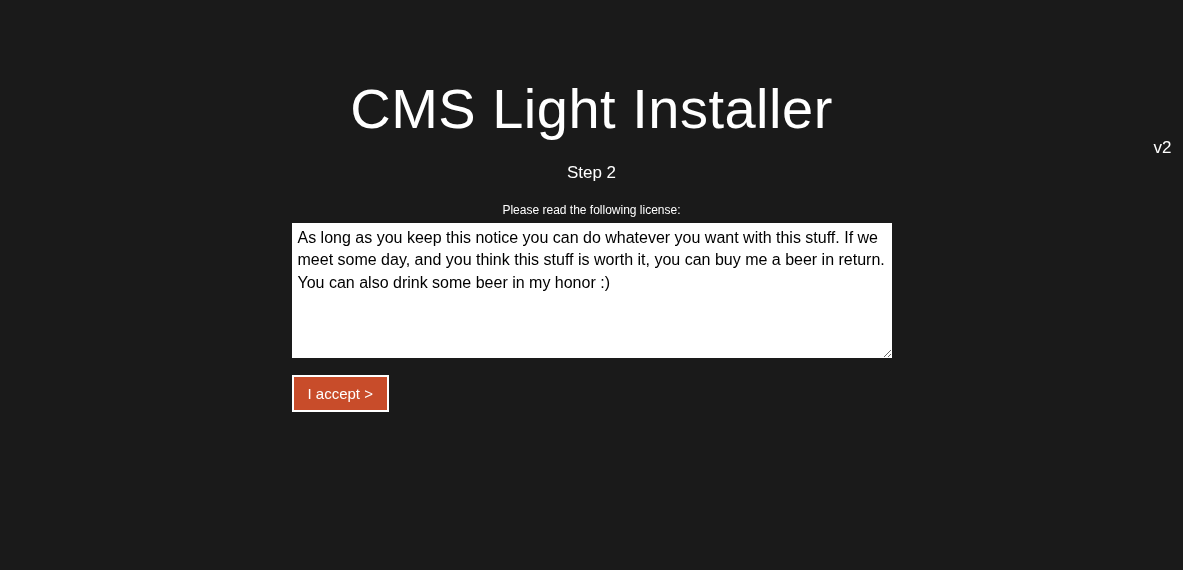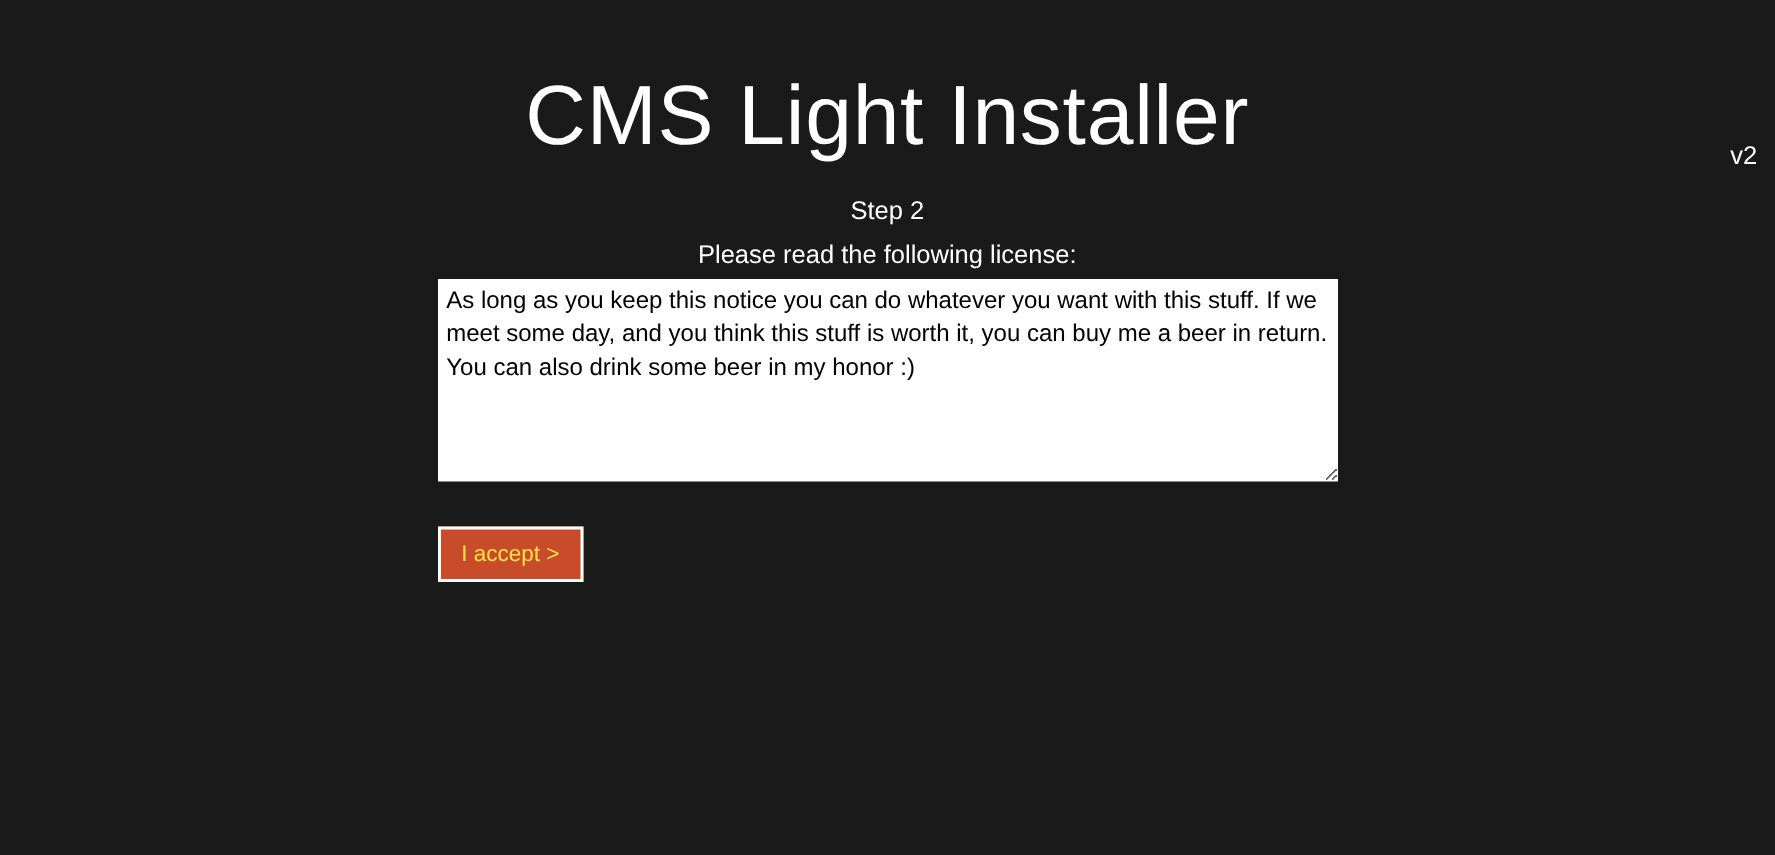--- a/index.html
+++ b/index.html
@@ -18,66 +18,66 @@
     }
     
     .container {
       width: 600px;
       margin: 0 auto;
       position: relative;
     }
     
     .version {
       position: absolute;
-      top: 50px;
+      top: 62px;
       right: -280px;
       font-size: 17px;
       color: #ffffff;
     }
     
     .title {
       text-align: center;
       font-size: 56px;
       font-weight: 300;
-      margin-top: 44px;
+      margin-top: 76px;
       letter-spacing: 0.5px;
     }
     
     .step-label {
       text-align: center;
       font-size: 17px;
       margin-top: 22px;
     }
     
     .instruction {
       text-align: center;
-      font-size: 17px;
-      margin-top: 9px;
+      font-size: 12px;
+      margin-top: 20px;
     }
     
     .license-box {
       width: 600px;
       height: 135px;
       margin-top: 6px;
       background-color: #ffffff;
       color: #000000;
       border: none;
       padding: 4px 6px;
       font-family: 'Segoe UI', Tahoma, Geneva, Verdana, sans-serif;
       font-size: 16px;
       line-height: 1.4;
       resize: both;
       overflow: auto;
     }
     
     .accept-button {
       display: inline-block;
-      margin-top: 25px;
+      margin-top: 13px;
       background-color: #c84c2a;
-      color: #fde047;
+      color: #ffffff;
       border: 2px solid #ffffff;
       padding: 8px 14px;
       font-size: 15px;
       cursor: pointer;
       font-family: inherit;
     }
   </style>
 </head>
 <body>
 

